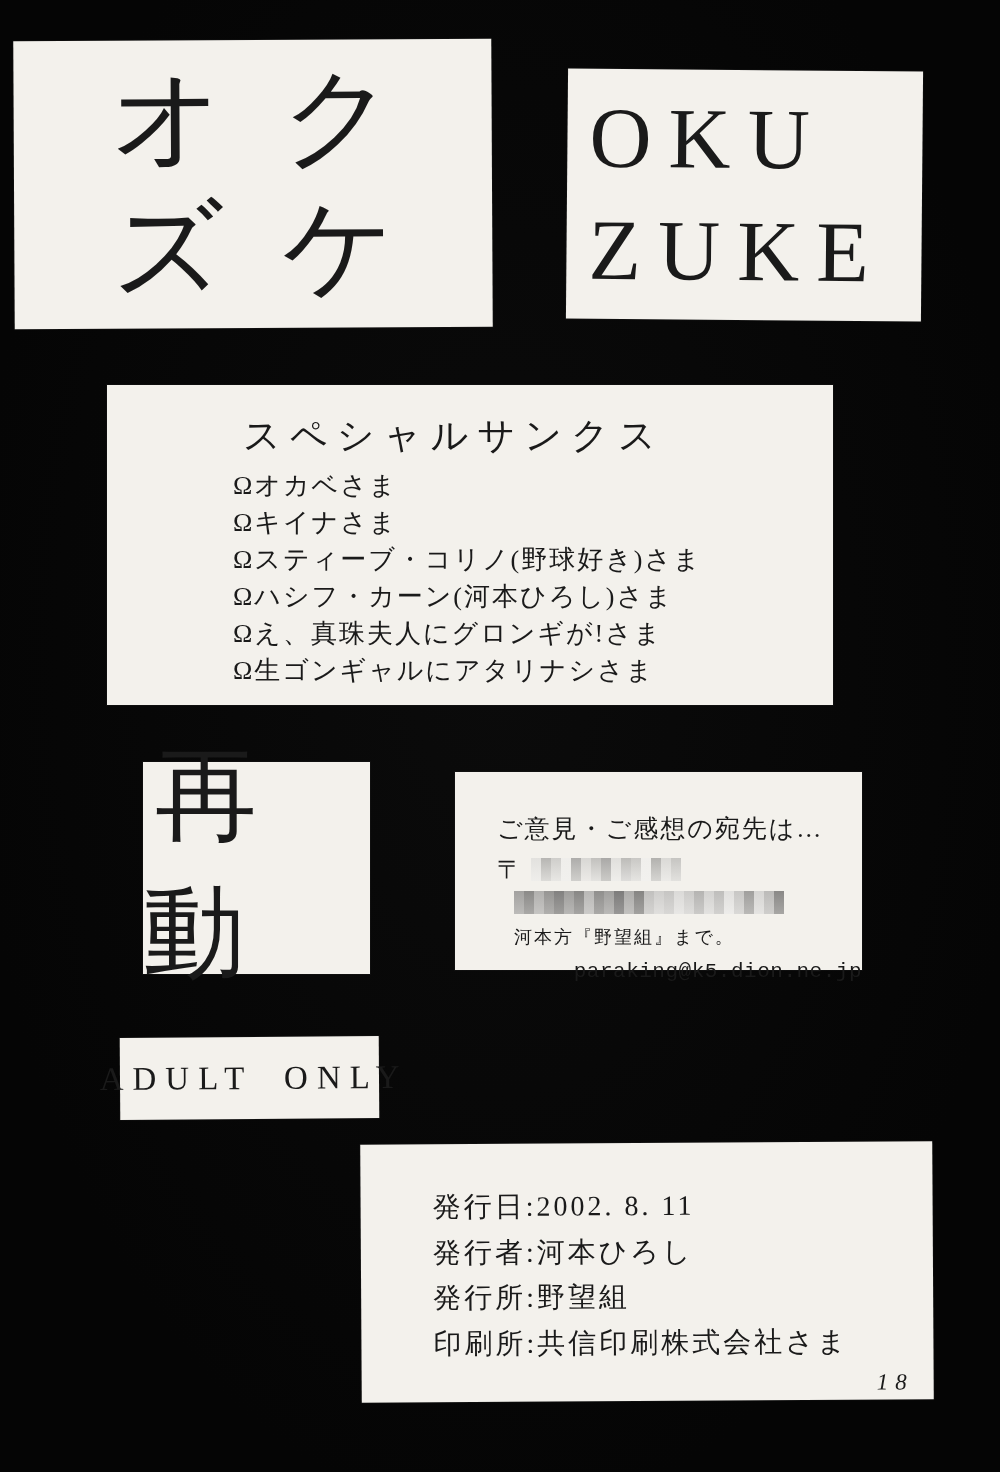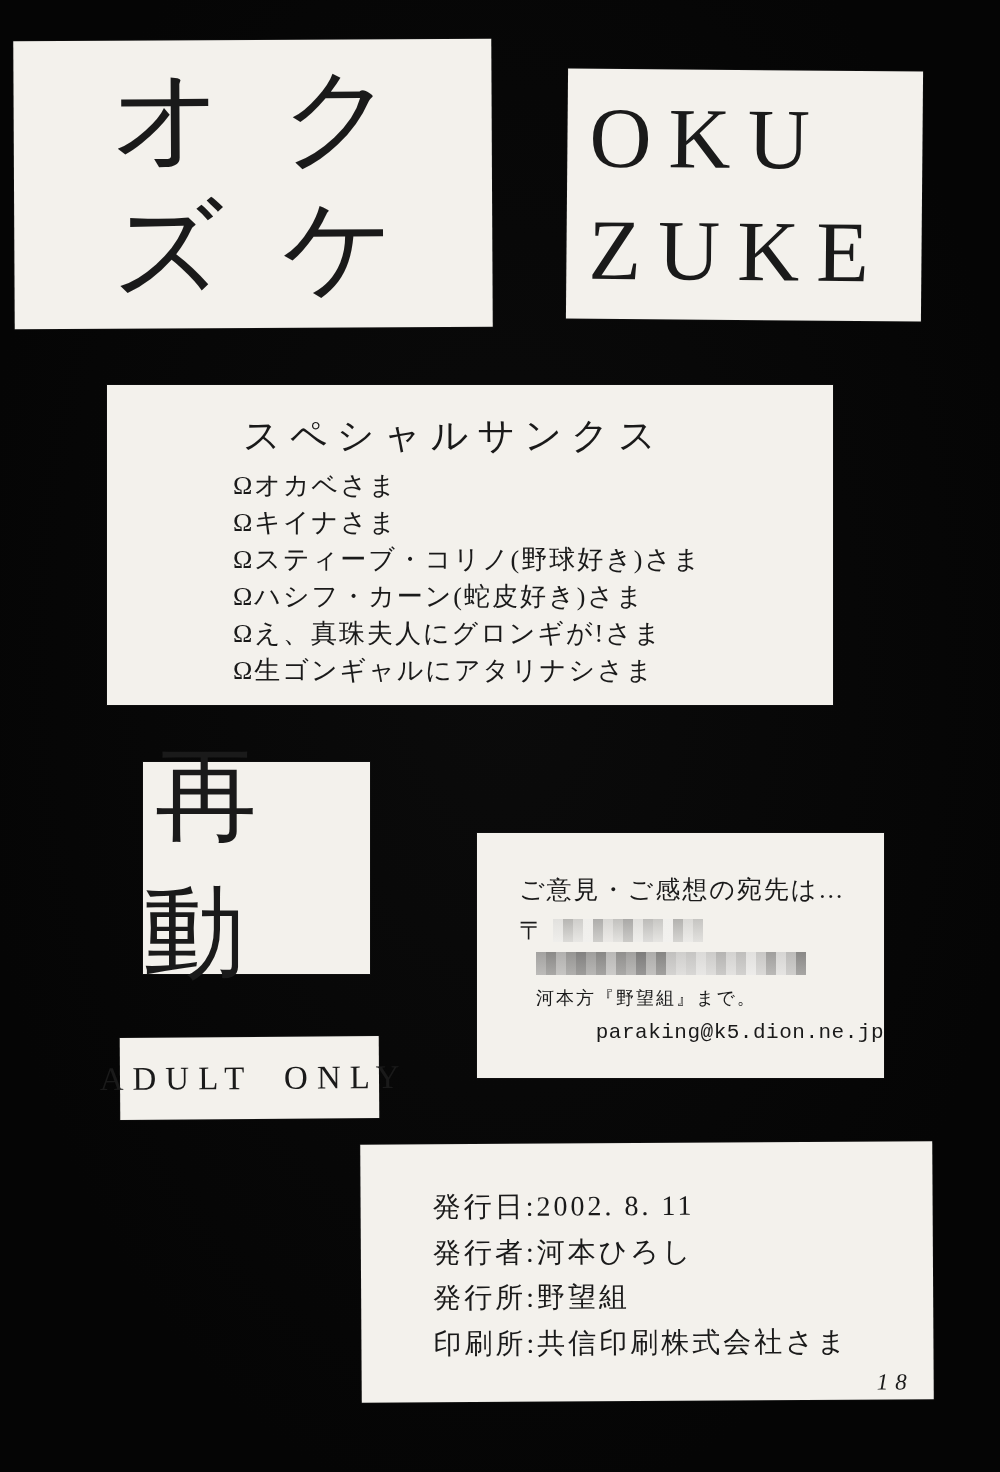--- a/index.html
+++ b/index.html
@@ -34,21 +34,21 @@
   
   #credit{
     position:absolute;left:420px;top:727px;width:460px;text-align:center;
     color:#f2f2f2;font-family:"Liberation Sans","DejaVu Sans",sans-serif;
     font-weight:bold;font-size:26px;line-height:1.07;letter-spacing:0px;
   }
   
   #box-saidou{left:143px;top:762px;width:227px;height:212px;display:flex;align-items:center;justify-content:center;}
   .saidou-text{font-size:102px;letter-spacing:12px;text-indent:12px;padding-bottom:6px;}
   
-  #box-contact{left:455px;top:833px;width:407px;height:245px;margin-left:22px;}
+  #box-contact{left:455px;top:772px;width:407px;height:198px;}
   .contact-heading{font-size:25px;margin:40px 0 0 42px;letter-spacing:2px;}
   .contact-postal-row{display:flex;align-items:center;margin:12px 0 0 42px;}
   .postal-mark{font-size:25px;margin-right:9px;line-height:1;}
   .mosaic{display:flex;height:23px;overflow:hidden;}
   .mosaic span{width:10px;height:100%;flex:0 0 10px;}
   .contact-address-row{margin:9px 0 0 59px;}
   .contact-recipient{font-size:18px;margin:11px 0 0 59px;letter-spacing:2px;}
   .contact-email{
     font-family:"Liberation Mono","DejaVu Sans Mono",monospace;
     font-size:21px;margin:11px 0 0 59px;letter-spacing:0.5px;text-align:right;
@@ -80,21 +80,21 @@
     <div class="en-title-line">OKU</div>
     <div class="en-title-line">ZUKE</div>
   </div>
 </section>
 
 <section class="box" id="box-thanks">
   <div class="thanks-title">スペシャルサンクス</div>
   <div class="thanks-item">Ωオカベさま</div>
   <div class="thanks-item">Ωキイナさま</div>
   <div class="thanks-item">Ωスティーブ・コリノ(野球好き)さま</div>
-  <div class="thanks-item">Ωハシフ・カーン(蛇皮好き)さま</div>
+  <div class="thanks-item">Ωハシフ・カーン(河本ひろし)さま</div>
   <div class="thanks-item">Ωえ、真珠夫人にグロンギが!さま</div>
   <div class="thanks-item">Ω生ゴンギャルにアタリナシさま</div>
 </section>
 
 <div id="credit">
 </div>
 
 <section class="box" id="box-saidou">
   <div class="saidou-text">再動</div>
 </section>

